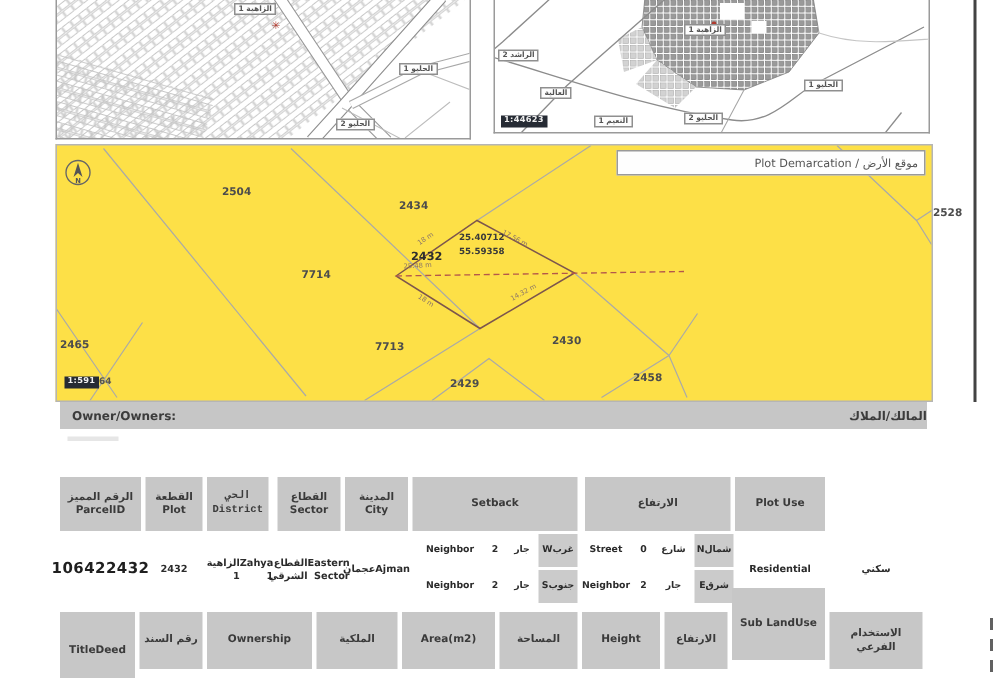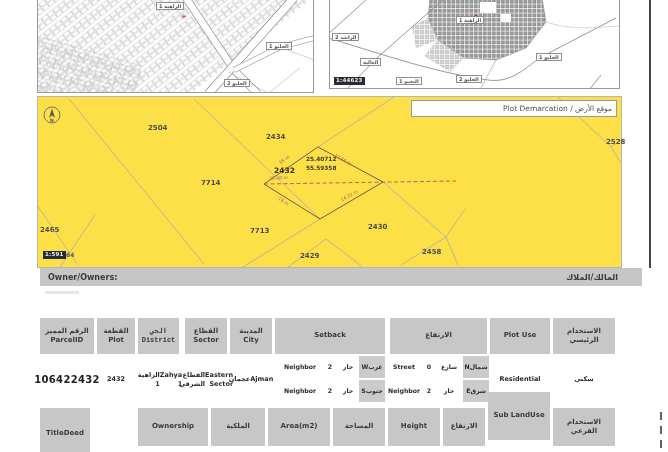--- a/index.html
+++ b/index.html
@@ -145,21 +145,21 @@
     <div class="demarc-title">Plot Demarcation / موقع الأرض</div>
 
     <div class="plotnum" style="left:110px;top:27px;">2504</div>
     <div class="plotnum" style="left:228px;top:36px;">2434</div>
     <div class="plotnum" style="left:163px;top:82px;">7714</div>
     <div class="plotnum" style="left:2px;top:129px;">2465</div>
     <div class="plotnum" style="left:212px;top:130px;">7713</div>
     <div class="plotnum" style="left:262px;top:155px;">2429</div>
     <div class="plotnum" style="left:330px;top:126px;">2430</div>
     <div class="plotnum" style="left:384px;top:151px;">2458</div>
-    <div class="plotnum" style="left:568px;top:41px;">2528</div>
+    <div class="plotnum" style="left:584px;top:41px;">2528</div>
 
     <div class="plotnum plotnum-center" style="left:236px;top:69px;">2432</div>
     <div class="dim" style="left:231px;top:79px;transform:rotate(-3deg);">25.48 m</div>
 
     <div class="coords" style="left:268px;top:58px;">
       <div>25.40712</div>
       <div>55.59358</div>
     </div>
 
     <div class="dim" style="left:240px;top:64px;transform:rotate(-34deg);">18 m</div>
@@ -167,21 +167,21 @@
     <div class="dim" style="left:302px;top:101px;transform:rotate(-29deg);">14.32 m</div>
     <div class="dim" style="left:242px;top:99px;transform:rotate(33deg);">18 m</div>
 
     <div class="scalebox" style="left:5px;top:154px;">1:591</div>
     <div class="abs scale-suffix" style="left:28px;top:154px;">64</div>
   </div>
 
   <div class="ownerbar" style="left:40px;width:292px;padding-left:8px;">
     <span>Owner/Owners:</span>
   </div>
-  <div class="ownerbar" style="left:336px;width:282px;justify-content:flex-end;padding-right:24px;">
+  <div class="ownerbar" style="left:336px;width:282px;justify-content:flex-end;padding-right:0;">
     <span dir="rtl">المالك/الملاك</span>
   </div>
   <div class="smudge"></div>
 
   <div class="gc" style="left:40px;top:318px;width:54px;height:36px;">
     <span dir="rtl">الرقم المميز</span>
     <span>ParcelID</span>
   </div>
   <div class="gc" style="left:97px;top:318px;width:38px;height:36px;">
     <span dir="rtl">القطعة</span>
@@ -195,21 +195,20 @@
     <span dir="rtl">القطاع</span>
     <span>Sector</span>
   </div>
   <div class="gc" style="left:230px;top:318px;width:42px;height:36px;">
     <span dir="rtl">المدينة</span>
     <span>City</span>
   </div>
   <div class="gc" style="left:275px;top:318px;width:110px;height:36px;">Setback</div>
   <div class="gc" style="left:390px;top:318px;width:97px;height:36px;" dir="rtl">الارتفاع</div>
   <div class="gc" style="left:490px;top:318px;width:60px;height:36px;">Plot Use</div>
-  <div class="gc" style="left:553px;top:318px;width:62px;height:36px;padding:0 4px;box-sizing:border-box;" dir="rtl">الاستخدام الرئيسي</div>
 
   <div class="wc pid" style="left:40px;top:355px;width:54px;height:50px;">106422432</div>
   <div class="wc" style="left:97px;top:355px;width:38px;height:50px;">2432</div>
   <div class="wc" style="left:138px;top:355px;width:44px;height:50px;">
     <span dir="rtl">الزاهية 1</span>
     <span>Zahya 1</span>
   </div>
   <div class="wc" style="left:185px;top:355px;width:42px;height:50px;">
     <span dir="rtl">القطاع الشرقي</span>
     <span>Eastern Sector</span>
@@ -234,20 +233,21 @@
   <div class="wc sub dirc" style="left:359px;top:380px;width:26px;height:22px;" dir="rtl">جنوبS</div>
   <div class="wc sub" style="left:387px;top:380px;width:34px;height:22px;">Neighbor</div>
   <div class="wc sub" style="left:423px;top:380px;width:12px;height:22px;">2</div>
   <div class="wc sub" style="left:437px;top:380px;width:24px;height:22px;" dir="rtl">جار</div>
   <div class="wc sub dirc" style="left:463px;top:380px;width:26px;height:22px;" dir="rtl">شرقE</div>
 
   <div class="wc" style="left:490px;top:355px;width:60px;height:50px;">Residential</div>
   <div class="wc" style="left:553px;top:355px;width:62px;height:50px;" dir="rtl">سكني</div>
 
   <div class="gc" style="left:40px;top:408px;width:50px;height:52px;">TitleDeed</div>
+  <div class="gc" style="left:93px;top:408px;width:42px;height:38px;" dir="rtl">رقم السند</div>
   <div class="gc" style="left:138px;top:408px;width:70px;height:38px;">Ownership</div>
   <div class="gc" style="left:211px;top:408px;width:54px;height:38px;" dir="rtl">الملكية</div>
   <div class="gc" style="left:268px;top:408px;width:62px;height:38px;">Area(m2)</div>
   <div class="gc" style="left:333px;top:408px;width:52px;height:38px;" dir="rtl">المساحة</div>
   <div class="gc" style="left:443px;top:408px;width:42px;height:38px;" dir="rtl">الارتفاع</div>
   <div class="gc" style="left:388px;top:408px;width:52px;height:38px;">Height</div>
   <div class="gc" style="left:488px;top:392px;width:62px;height:48px;">Sub LandUse</div>
   <div class="gc" style="left:553px;top:408px;width:62px;height:38px;padding:0 6px;box-sizing:border-box;" dir="rtl">الاستخدام الفرعي</div>
 
   <div class="scan-line"></div>

